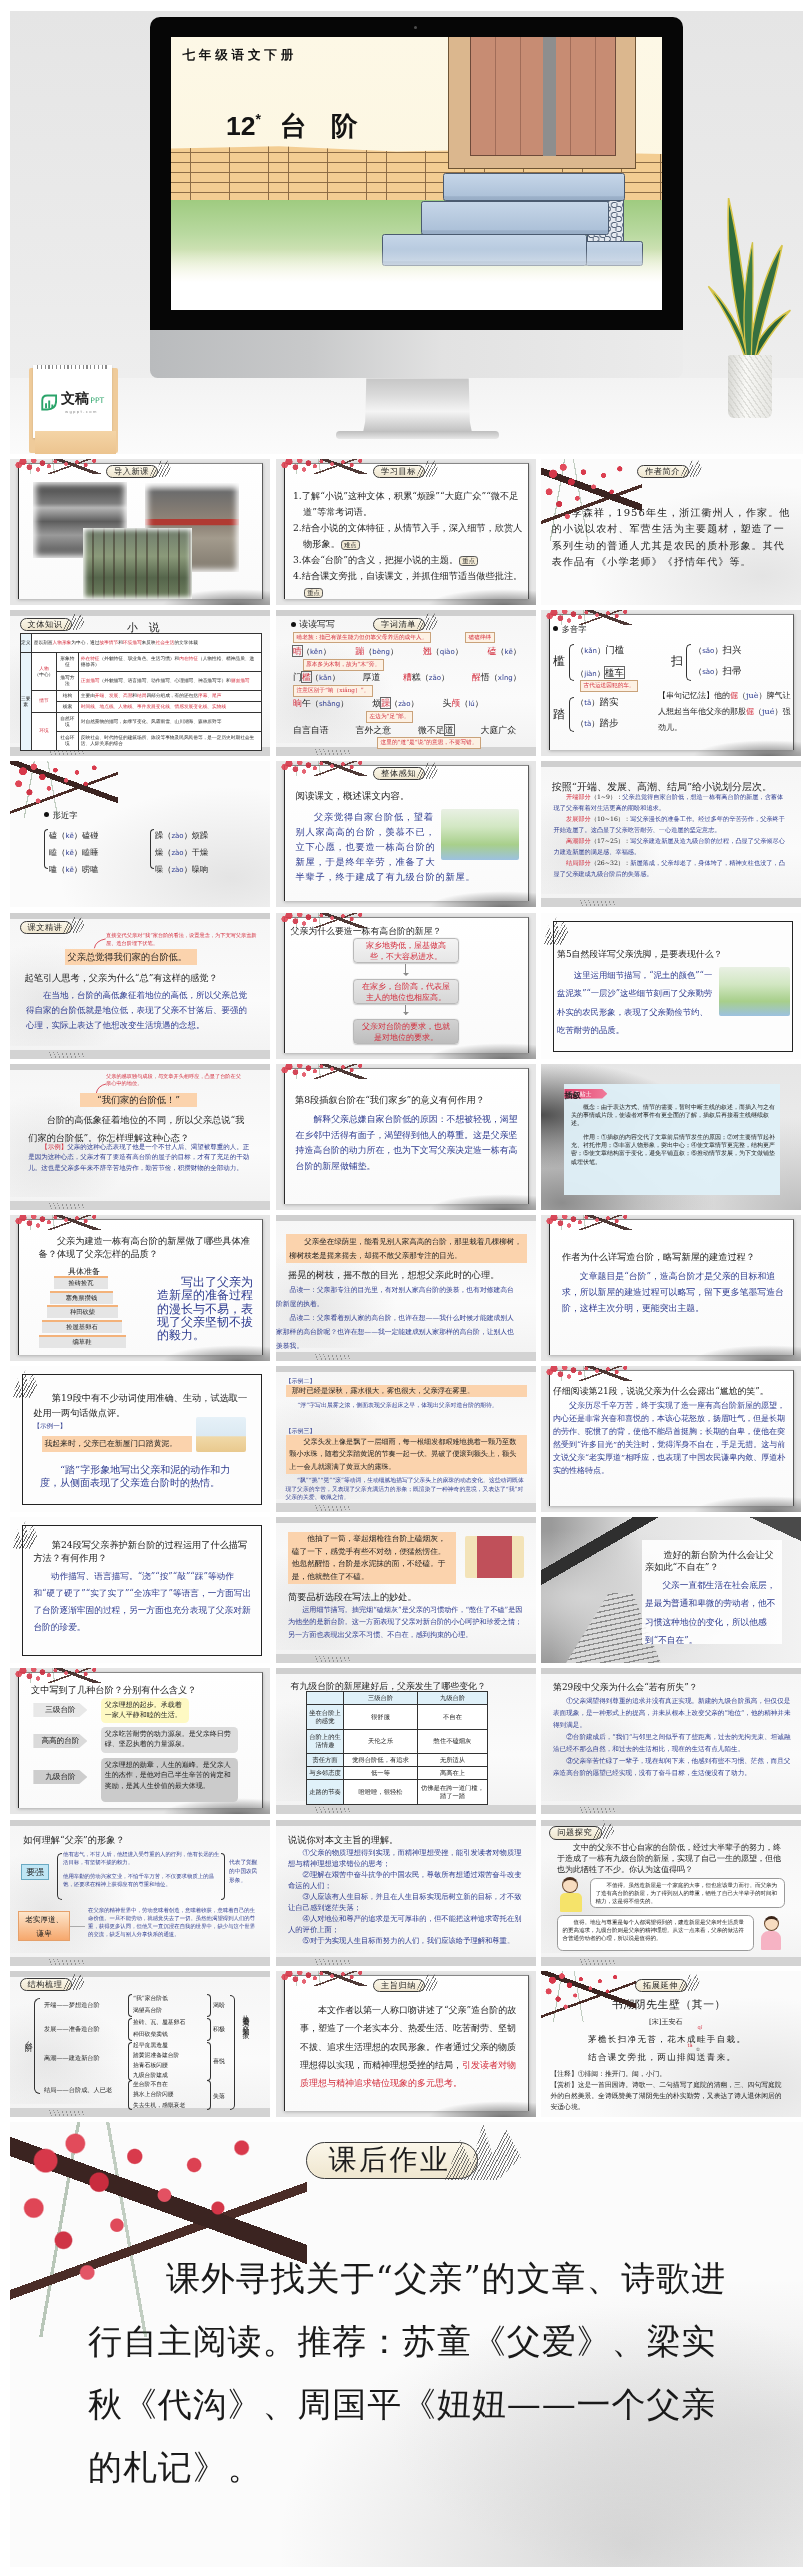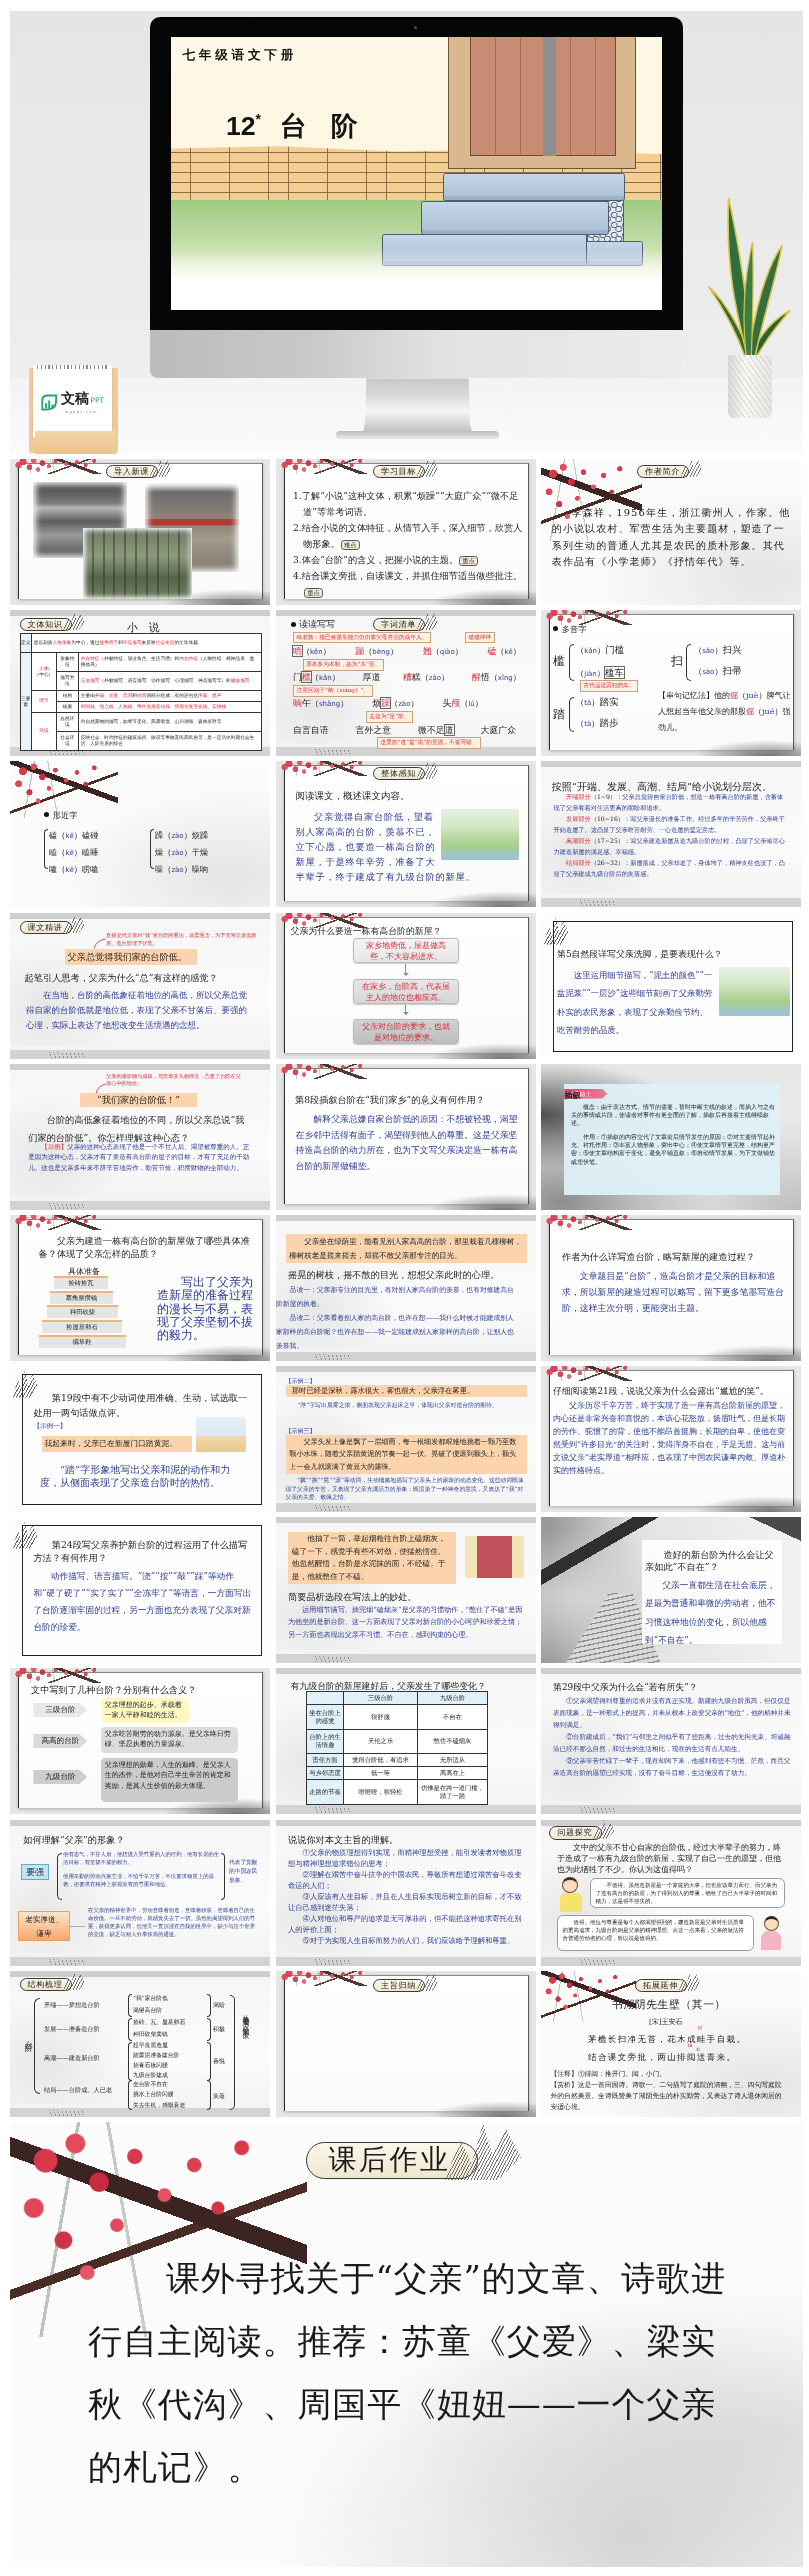--- a/index.html
+++ b/index.html
@@ -599,20 +599,21 @@
   <div class="abs" style="left:203px;top:53px;font-size:6px">积极</div>
   <div class="abs" style="left:203px;top:85px;font-size:6px">喜悦</div>
   <div class="abs" style="left:203px;top:120px;font-size:6px">失落</div>
   <div class="brace-r" style="left:220px;top:24px;width:5px;height:115px"></div>
   <div class="abs vert" style="left:230px;top:38px;font-size:7px;letter-spacing:1.9px">执着追求 坚韧不拔</div>
 </div>
 
 <div class="thumb fr-scroll" style="left:276px;top:1971px">
   <div class="plum-strip"></div>
   <div class="badge" style="left:97px;top:7.6px">主旨归纳</div>
+  <p class="abs ind" style="left:24px;top:30px;width:221px;font-size:9px;line-height:18.3px"><span>本文作者以第一人称口吻讲述了“父亲”造台阶的故事，塑造了一个老实本分、热爱生活、吃苦耐劳、坚韧不拔、追求生活理想的农民形象。作者通过父亲的物质理想得以实现，而精神理想受挫的结局，</span><span class="red">引发读者对物质理想与精神追求错位现象的多元思考。</span></p>
 </div>
 
 <div class="thumb fr-plum" style="left:541px;top:1971px">
   <div class="plum-corner" style="width:95px;height:51px"></div>
   <div class="badge" style="left:94px;top:7.6px">拓展延伸</div>
   <div class="abs" style="left:71px;top:26px;font-size:10.8px;letter-spacing:0.6px;white-space:nowrap">书湖阴先生壁（其一）</div>
   <div class="abs" style="left:108px;top:46px;font-size:7px;white-space:nowrap">[宋]王安石</div>
   <div class="abs" style="left:47px;top:62px;font-size:8.5px;letter-spacing:1.4px;white-space:nowrap"><span>茅檐长扫净无苔，花木成</span><span class="ruby"><span class="rt">qí</span><span>畦</span></span><span>手自栽。</span></div>
   <div class="abs" style="left:47px;top:80px;font-size:8.5px;letter-spacing:1.4px;white-space:nowrap"><span>结合课文旁批，两山排</span><span class="ruby"><span class="rt">tà</span><span>闼</span><span class="sup">①</span></span><span>送青来。</span></div>
   <div class="abs" style="left:9.5px;top:98px;font-size:6.8px;white-space:nowrap">【注释】①排闼：推开门。闼，小门。</div>

